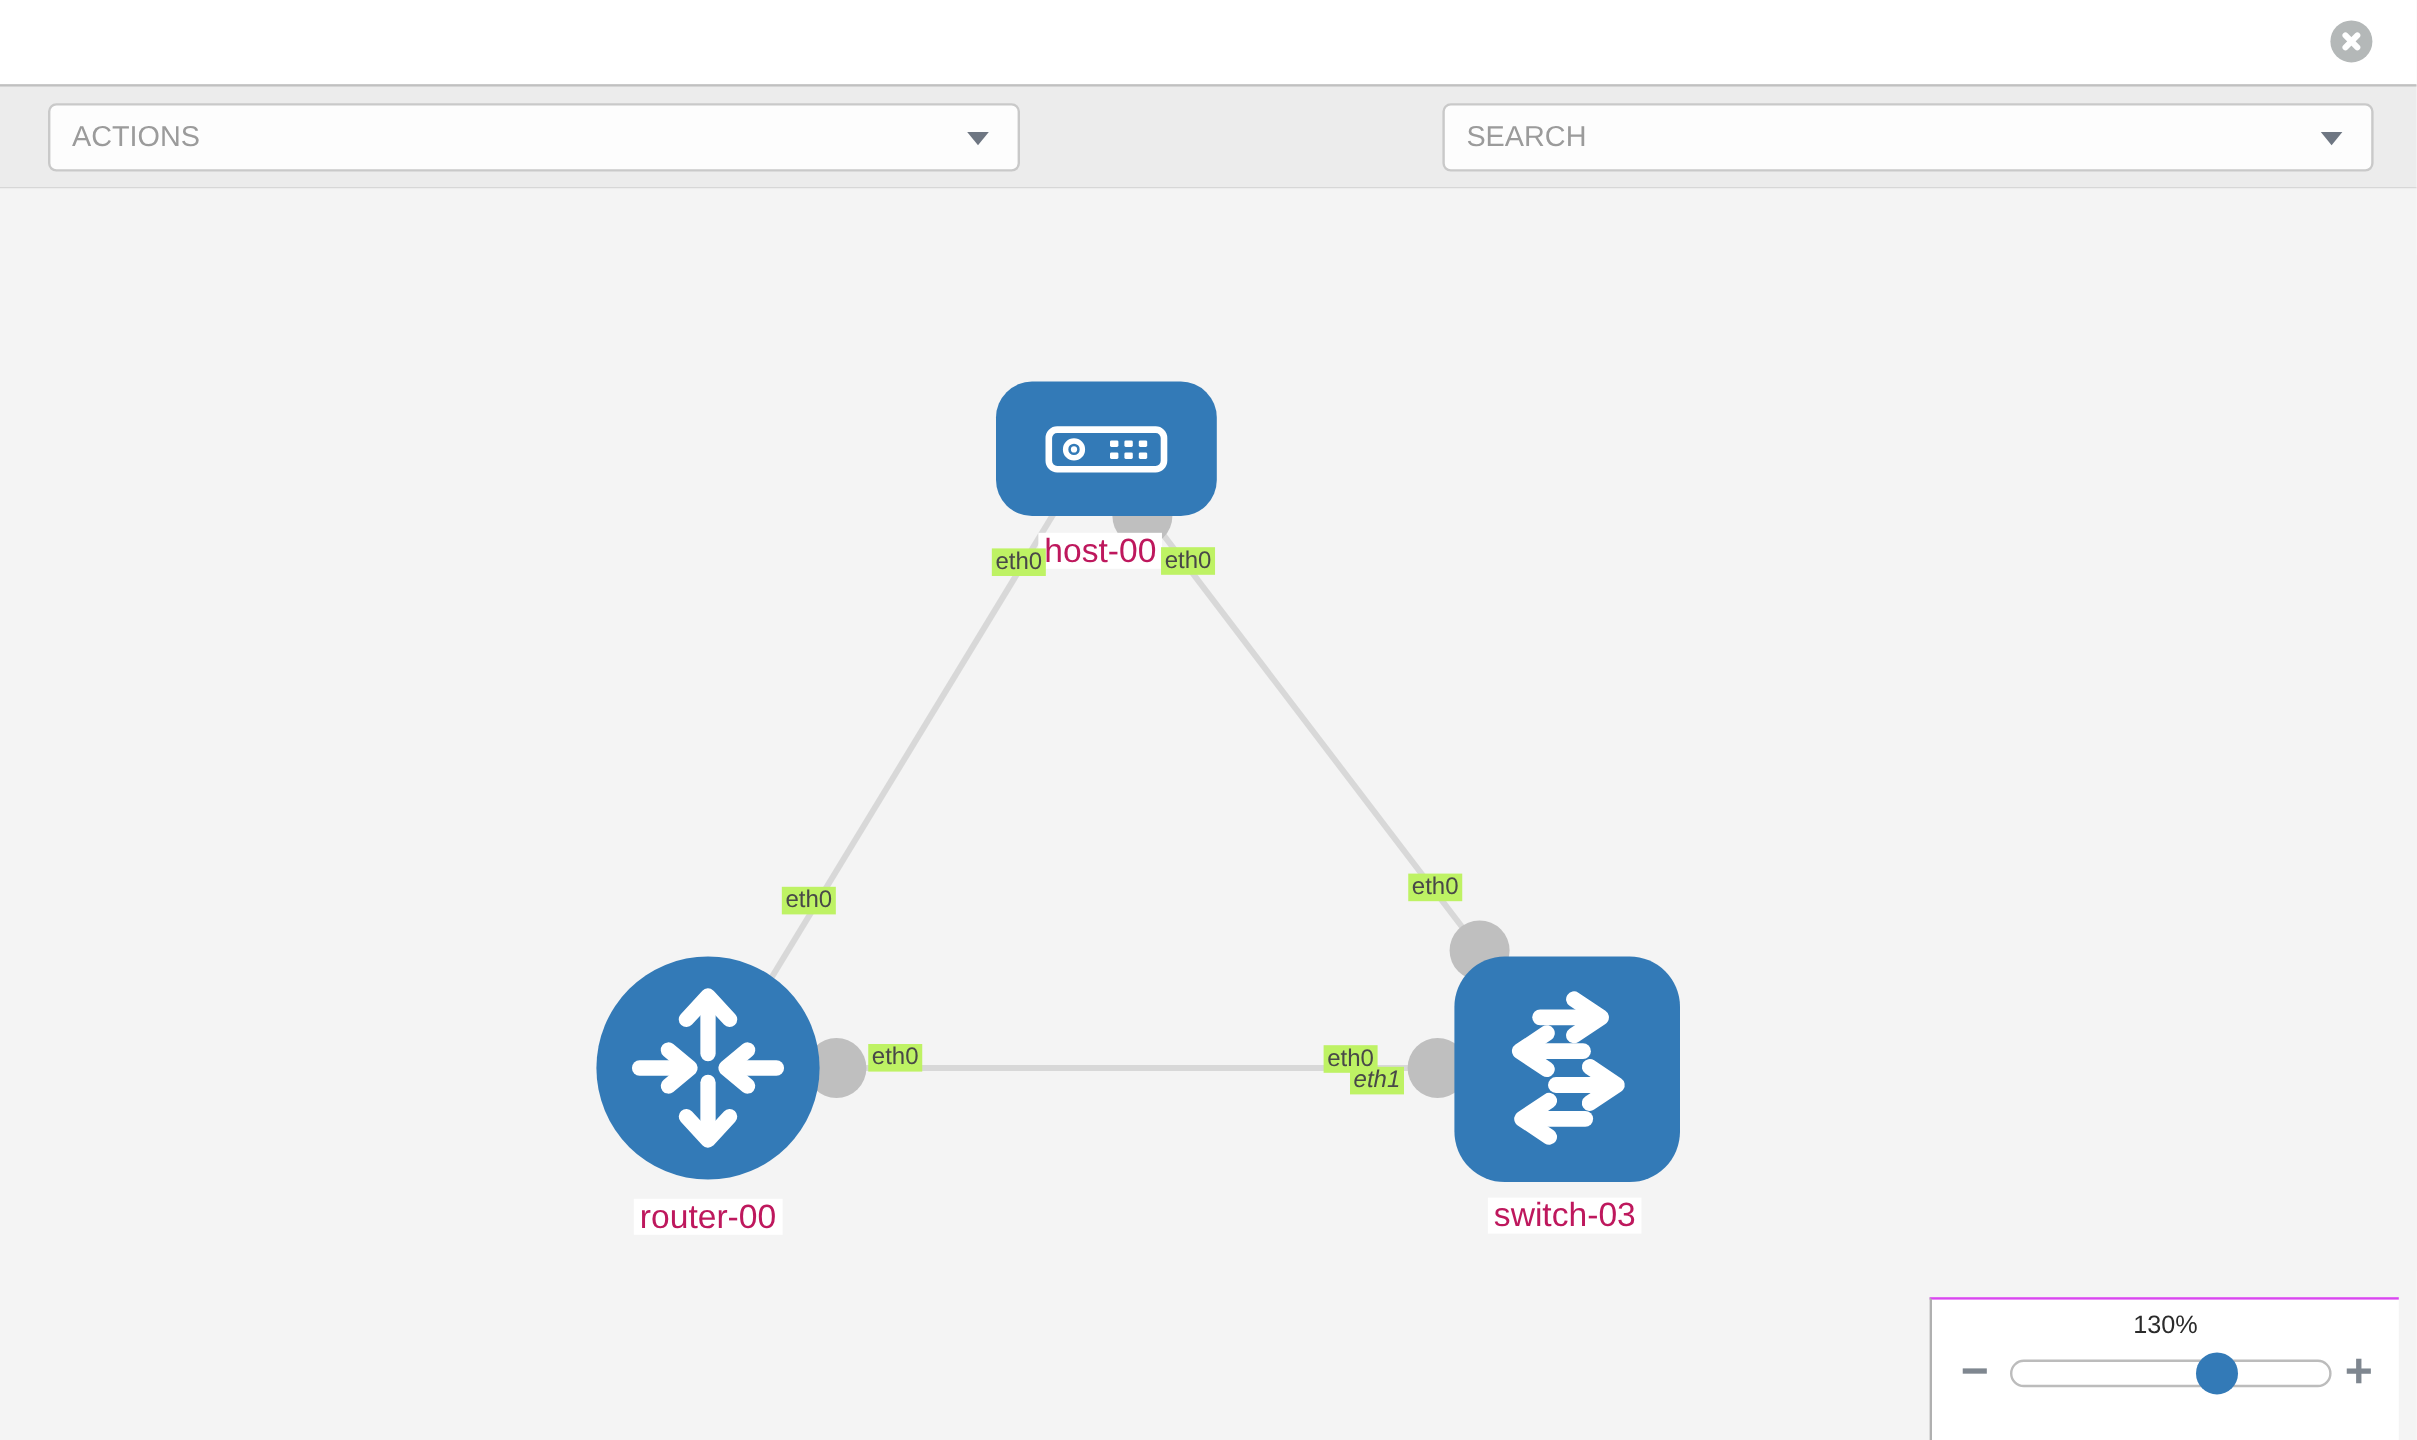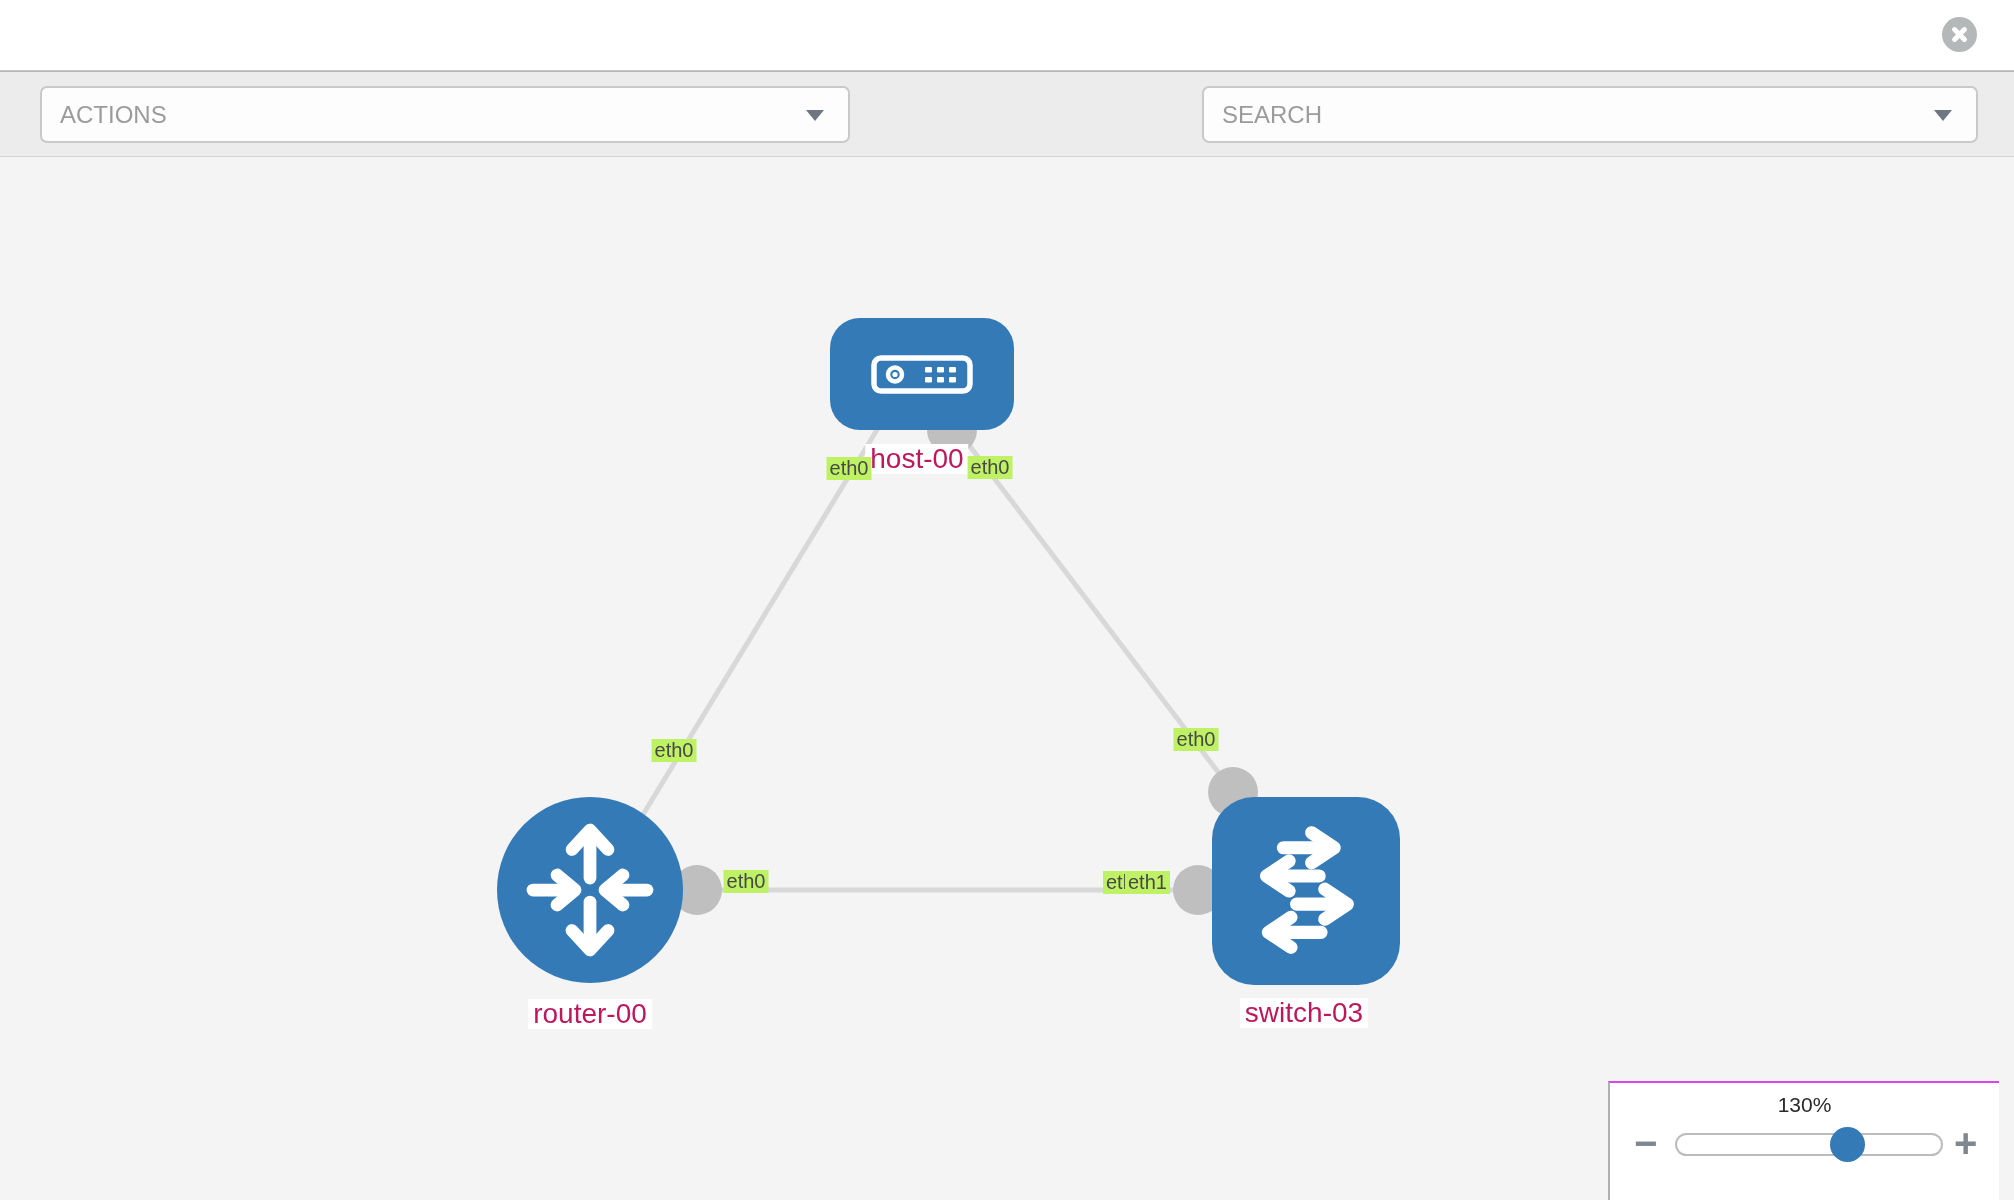--- a/index.html
+++ b/index.html
@@ -139,21 +139,21 @@
     <div class="nlabel" style="left:917px;top:287px;">host-00</div>
     <div class="nlabel" style="left:590px;top:842px;">router-00</div>
     <div class="nlabel" style="left:1304px;top:841px;">switch-03</div>
 
     <div class="ilabel c" style="left:849px;top:300px;">eth0</div>
     <div class="ilabel c" style="left:990px;top:299px;">eth0</div>
     <div class="ilabel c" style="left:674px;top:582px;">eth0</div>
     <div class="ilabel c" style="left:1196px;top:571px;">eth0</div>
     <div class="ilabel c" style="left:746px;top:713px;">eth0</div>
     <div class="ilabel" style="left:1103px;top:714px;">eth0</div>
-    <div class="ilabel over" style="left:1125px;top:714px;">eth1</div>
+    <div class="ilabel over" style="left:1125px;top:732px;font-style:italic;">eth1</div>
   </div>
 
   <div class="zoom-panel">
     <div class="zoom-level">130%</div>
     <div class="zoom-minus">−</div>
     <div class="zoom-track"></div>
     <div class="zoom-knob"></div>
     <div class="zoom-plus">+</div>
   </div>
 

